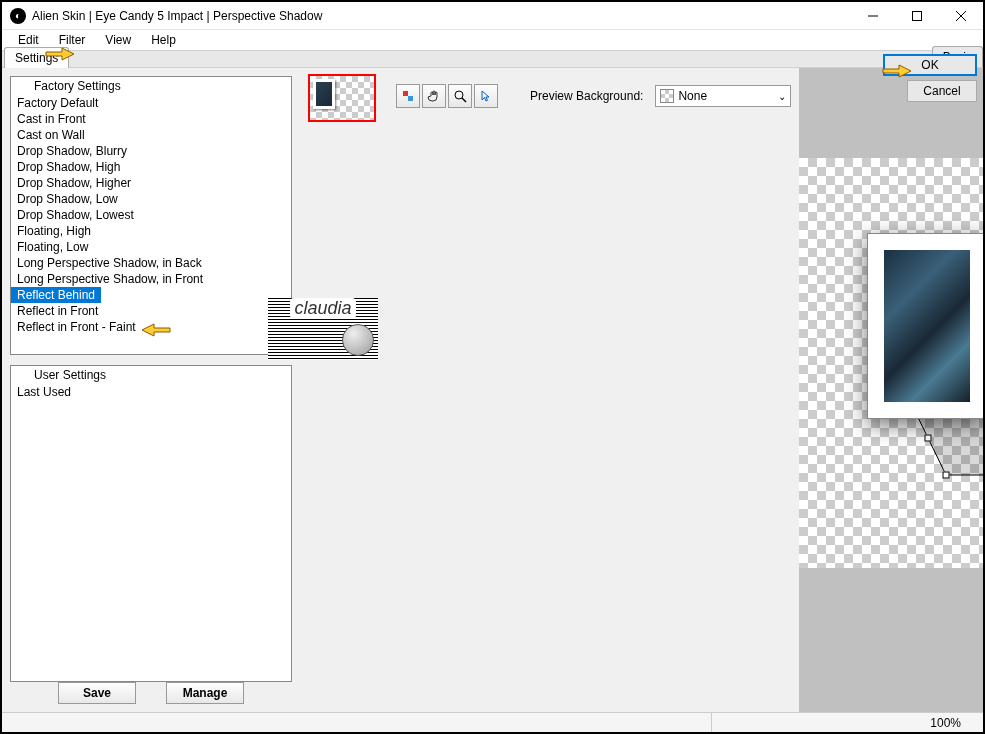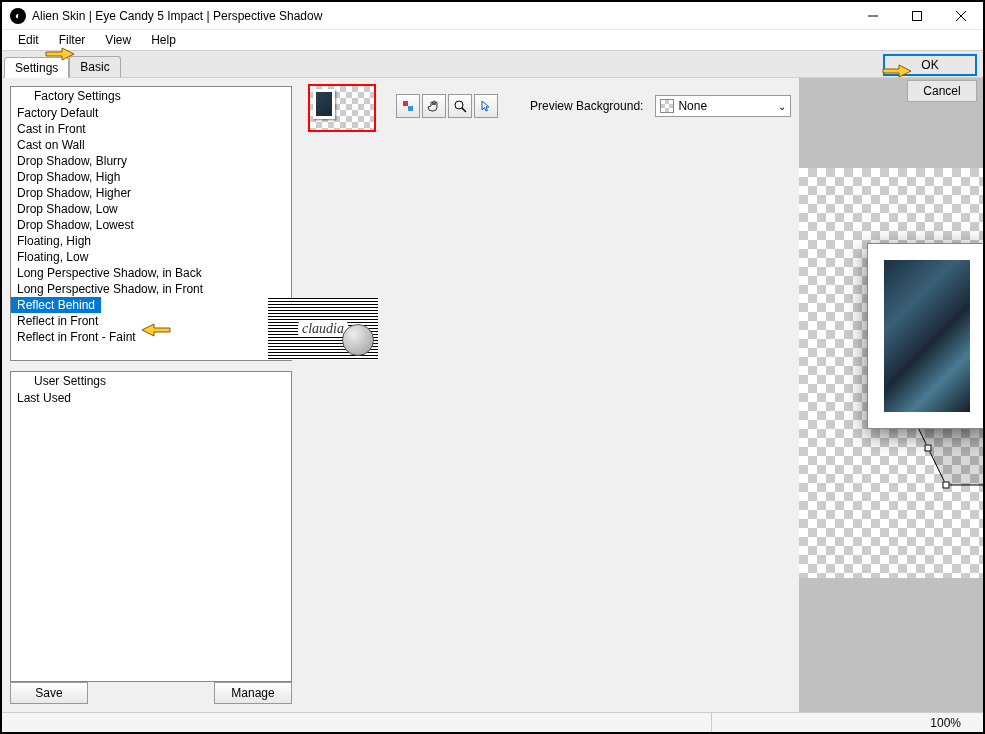--- a/index.html
+++ b/index.html
@@ -48,28 +48,29 @@
     padding-left: 6px;
   }
   .menubar .menu-item {
     padding: 2px 10px;
     font-size: 12px;
     cursor: default;
   }
 
   
   .tabstrip {
-    height: 28px;
+    height: 18px;
     background: #e8e8e8;
     border-top: 1px solid #d0d0d0;
     border-bottom: 1px solid #d0d0d0;
     display: flex;
     align-items: flex-end;
     padding-left: 2px;
     position: relative;
+    justify-content: space-between;
   }
   .tab {
     padding: 3px 10px;
     font-size: 12px;
     border: 1px solid #aaa;
     border-bottom: none;
     border-radius: 3px 3px 0 0;
     background: #e8e8e8;
     margin-right: 0;
     cursor: default;
@@ -125,22 +126,23 @@
     margin-top: 10px;
     border: 1px solid #888;
     background: #fff;
     height: 329px;
     overflow-y: auto;
     font-size: 12px;
   }
 
   .btn-row {
     display: flex;
-    justify-content: space-between;
+    justify-content: center;
     gap: 30px;
+    font-weight: bold;
   }
   .btn {
     width: 78px;
     height: 22px;
     border: 1px solid #999;
     background: linear-gradient(#fefefe, #e8e8e8);
     font-size: 12px;
     cursor: default;
     display: flex;
     align-items: center;
@@ -314,24 +316,24 @@
   .pointer-cursor svg { width: 100%; height: 100%; }
 
   
   .watermark {
     position: absolute;
     left: 266px;
     top: 296px;
     width: 110px;
     height: 62px;
     background: repeating-linear-gradient(#000 0 1px, #fff 1px 3px);
-    display: flex; align-items: center; justify-content: center;
+    display: flex; align-items: flex-start; justify-content: center;
     font-style: italic;
-    font-family: Liberation Serif, serif;
-    font-size: 14px;
+    font-family: Liberation Sans, sans-serif;
+    font-size: 18px;
     color: #333;
   }
   .watermark .globe {
     width: 32px; height: 32px;
     border-radius: 50%;
     background: radial-gradient(circle at 35% 30%, #eee, #999);
     border: 1px solid #555;
     position: absolute;
     right: 4px; bottom: 4px;
   }

